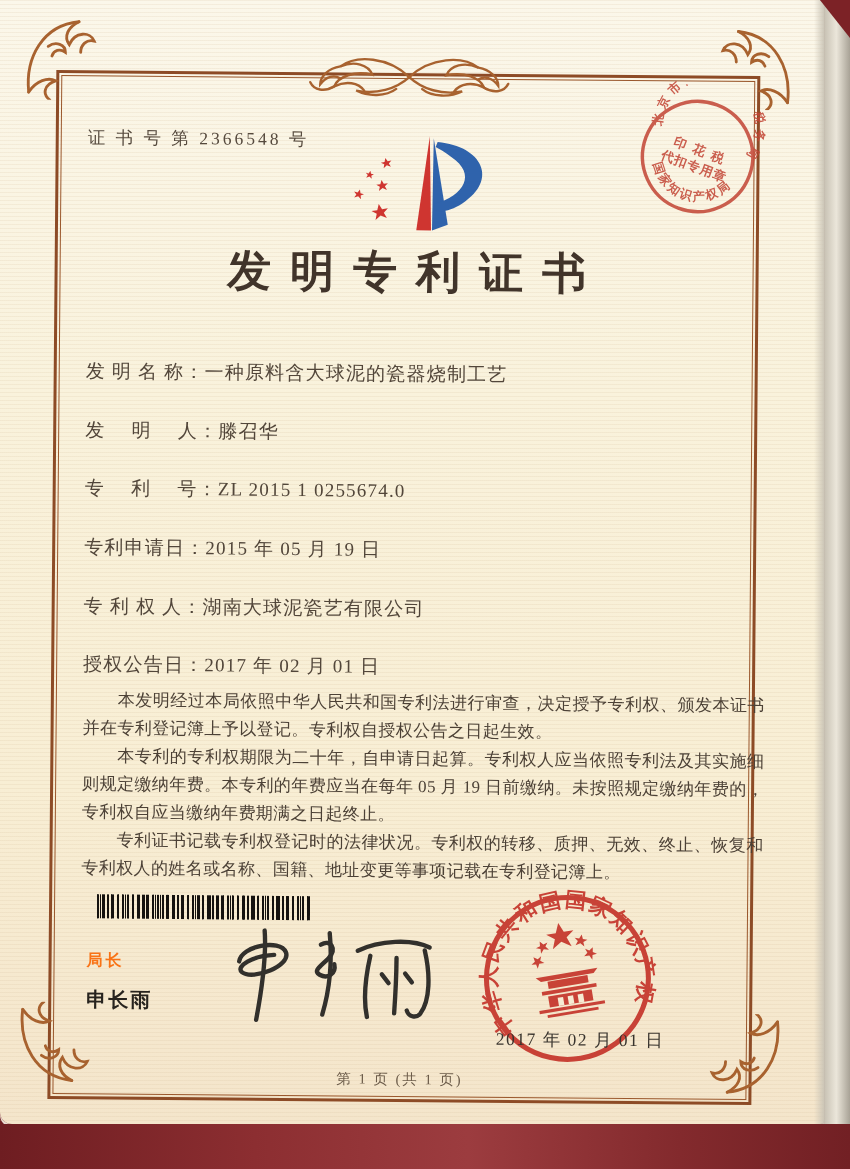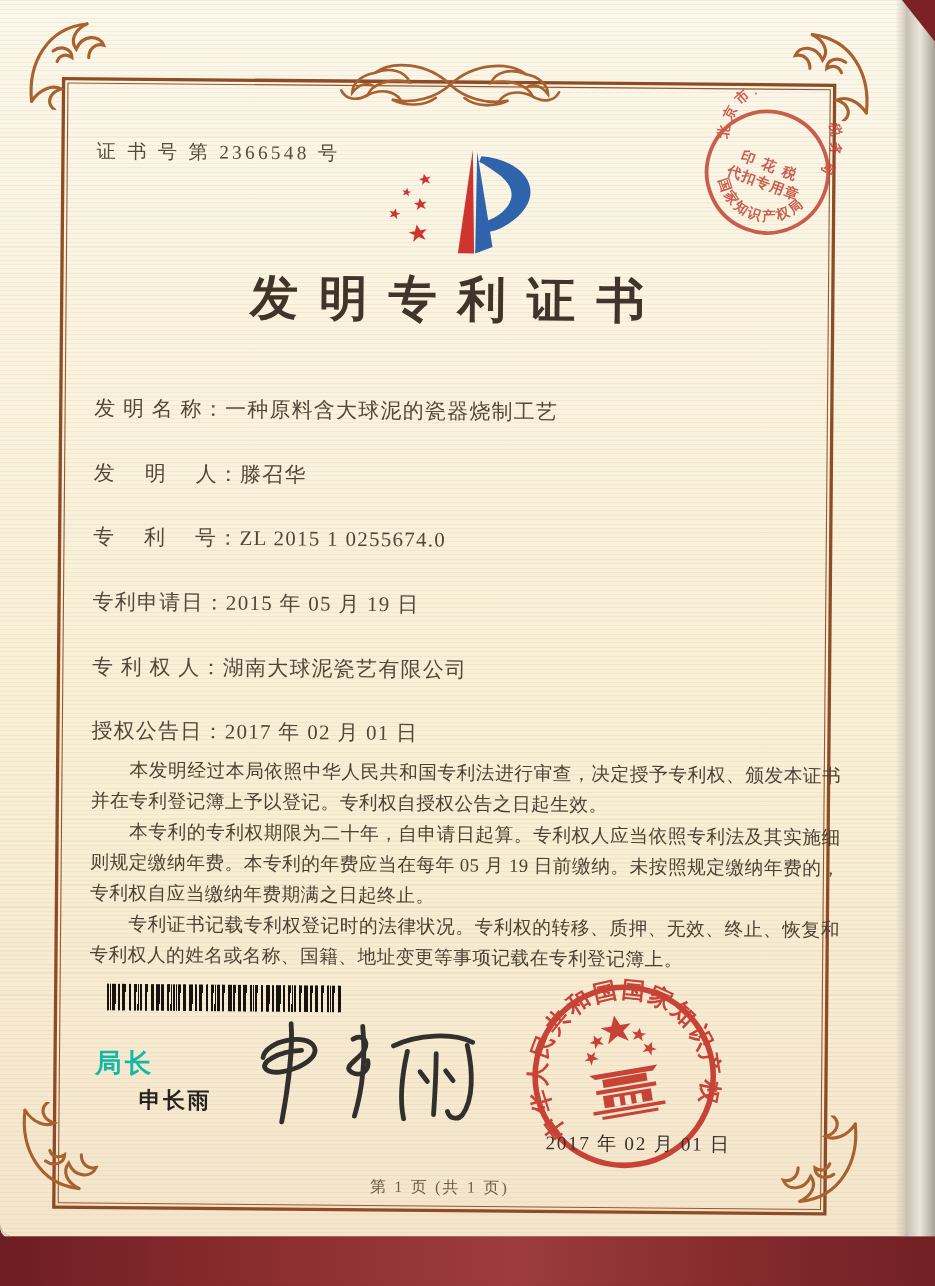--- a/index.html
+++ b/index.html
@@ -57,24 +57,24 @@
   .field-row { height:58.7px; font-size:19px; letter-spacing:1.2px; color:#52463a; }
   .paras { position:absolute; left:84px; top:689px; width:682px; }
   .paras p { margin:0; font-size:17px; line-height:28px; text-align:justify;
              text-indent:35px; color:#4c4136; letter-spacing:.4px; }
   .barcode { position:absolute; left:100px; top:897px; width:213px; height:24px;
     background:
       repeating-linear-gradient(90deg,#15120f 0 2px, rgba(0,0,0,0) 2px 5px),
       repeating-linear-gradient(90deg,#15120f 0 1px, rgba(0,0,0,0) 1px 7px),
       repeating-linear-gradient(90deg, rgba(0,0,0,0) 0 3px, #15120f 3px 4px, rgba(0,0,0,0) 4px 11px);
   }
-  .dir-title { position:absolute; left:90px; top:953px;  font-size:24px; font-weight:700;
-               color:#14b8a6; font-family:Liberation Serif, serif; letter-spacing:3px; }
+  .dir-title { position:absolute; left:90px; top:953px;  font-size:16px; font-weight:700;
+               color:#f97316; font-family:Liberation Serif, serif; letter-spacing:3px; }
   .dir-name  { position:absolute; left:90px; top:989px;  font-size:20px; font-weight:700;
-               color:#27231e; font-family:"Liberation Sans","DejaVu Sans",sans-serif; letter-spacing:2px;margin-left:40px; }
+               color:#27231e; font-family:"Liberation Sans","DejaVu Sans",sans-serif; letter-spacing:2px; }
   .sig { position:absolute; left:212px; top:924px; width:235px; height:102px; }
   .seal { position:absolute; left:479px; top:885px; width:184px; height:184px;
           transform:rotate(-10deg); opacity:.92; }
   .seal-date { position:absolute; left:500px; top:1026px; font-size:17.5px;
                letter-spacing:1.5px; color:#38332d; }
   .stamp { position:absolute; left:630px; top:90px; width:128px; height:128px;
            transform:rotate(20deg); opacity:.85; }
   .footer { position:absolute; left:52px; top:1070px; width:704px; text-align:center;
             font-size:14.5px; letter-spacing:2px; color:#6b5b49; }
   svg text { font-family:"Liberation Serif","DejaVu Serif",serif; }

